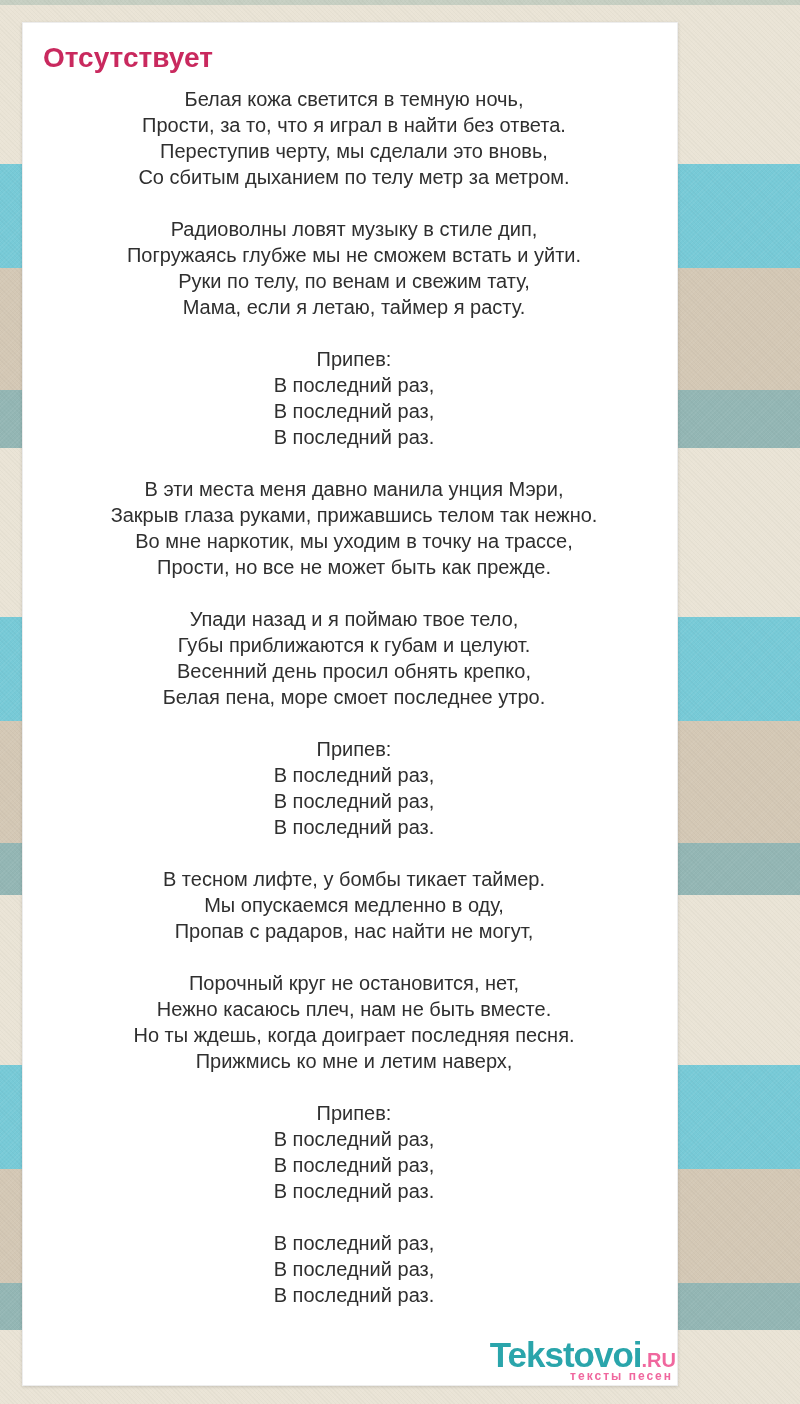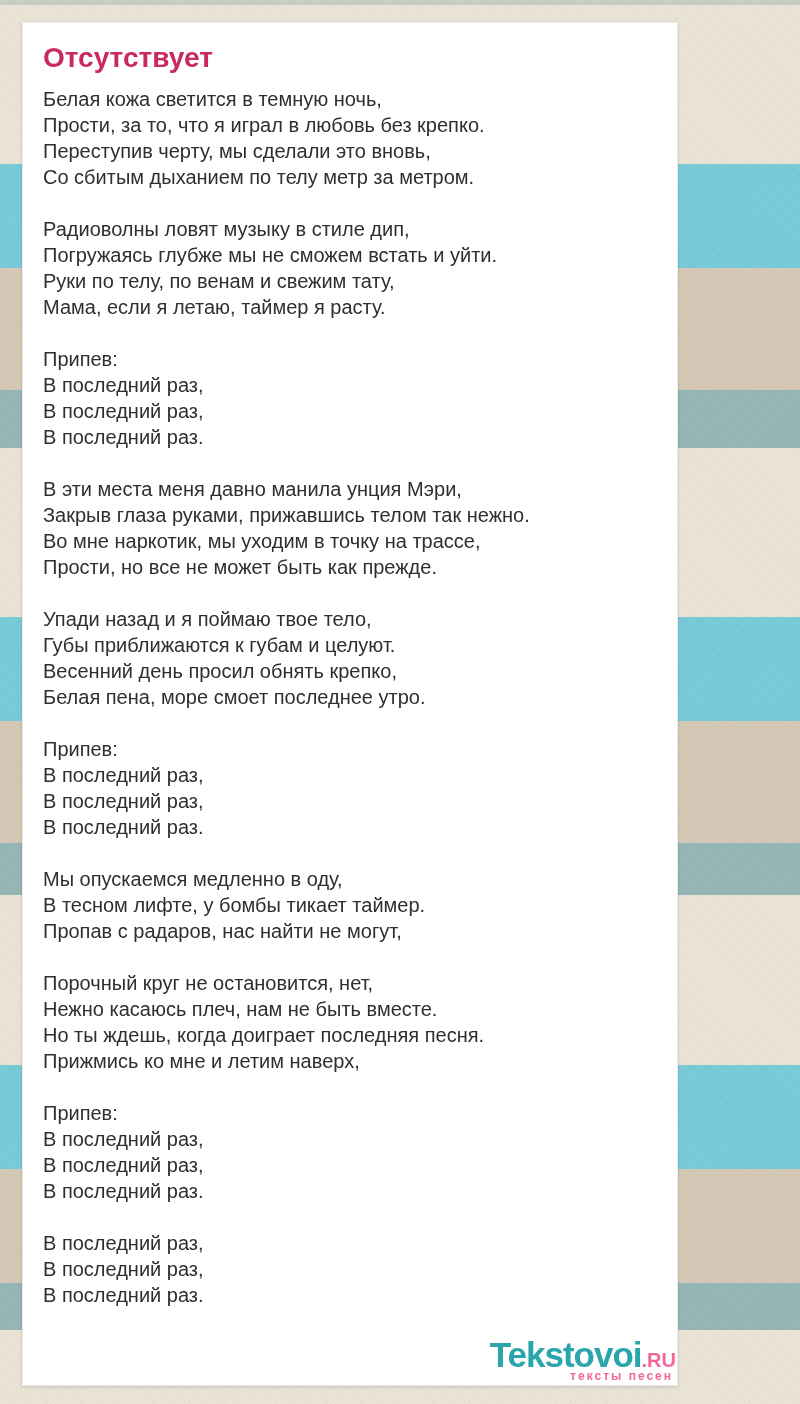--- a/index.html
+++ b/index.html
@@ -66,20 +66,21 @@
   }
   .artist-line a {
     color: var(--artist-link-color, #58a8b8);
     text-decoration: none;
     cursor: pointer;
   }
   .lyrics {
     margin-top: 13px;
     font-size: 20px;
     color: var(--text-color, #2f2f2f);
+    text-align: center;
   }
   .lyr-line {
     height: 26px;
     line-height: 26px;
     white-space: pre;
   }
   .lyr-line:empty::before { content: "\00a0"; }
   .site-logo {
     position: absolute;
     right: 1px;
@@ -110,21 +111,21 @@
 </style>
 </head>
 <body>
 
 <div class="card">
   <h1 class="song-title">Отсутствует</h1>
 
 
   <div class="lyrics" id="lyrics">
       <div class="lyr-line">Белая кожа светится в темную ночь,</div>
-      <div class="lyr-line">Прости, за то, что я играл в любовь без крепко.</div>
+      <div class="lyr-line">Прости, за то, что я играл в найти без ответа.</div>
       <div class="lyr-line">Переступив черту, мы сделали это вновь,</div>
       <div class="lyr-line">Со сбитым дыханием по телу метр за метром.</div>
       <div class="lyr-line"></div>
       <div class="lyr-line">Радиоволны ловят музыку в стиле дип,</div>
       <div class="lyr-line">Погружаясь глубже мы не сможем встать и уйти.</div>
       <div class="lyr-line">Руки по телу, по венам и свежим тату,</div>
       <div class="lyr-line">Мама, если я летаю, таймер я расту.</div>
       <div class="lyr-line"></div>
       <div class="lyr-line">Припев:</div>
       <div class="lyr-line">В последний раз,</div>
@@ -139,22 +140,22 @@
       <div class="lyr-line">Упади назад и я поймаю твое тело,</div>
       <div class="lyr-line">Губы приближаются к губам и целуют.</div>
       <div class="lyr-line">Весенний день просил обнять крепко,</div>
       <div class="lyr-line">Белая пена, море смоет последнее утро.</div>
       <div class="lyr-line"></div>
       <div class="lyr-line">Припев:</div>
       <div class="lyr-line">В последний раз,</div>
       <div class="lyr-line">В последний раз,</div>
       <div class="lyr-line">В последний раз.</div>
       <div class="lyr-line"></div>
+      <div class="lyr-line">В тесном лифте, у бомбы тикает таймер.</div>
       <div class="lyr-line">Мы опускаемся медленно в оду,</div>
-      <div class="lyr-line">В тесном лифте, у бомбы тикает таймер.</div>
       <div class="lyr-line">Пропав с радаров, нас найти не могут,</div>
       <div class="lyr-line"></div>
       <div class="lyr-line">Порочный круг не остановится, нет,</div>
       <div class="lyr-line">Нежно касаюсь плеч, нам не быть вместе.</div>
       <div class="lyr-line">Но ты ждешь, когда доиграет последняя песня.</div>
       <div class="lyr-line">Прижмись ко мне и летим наверх,</div>
       <div class="lyr-line"></div>
       <div class="lyr-line">Припев:</div>
       <div class="lyr-line">В последний раз,</div>
       <div class="lyr-line">В последний раз,</div>

